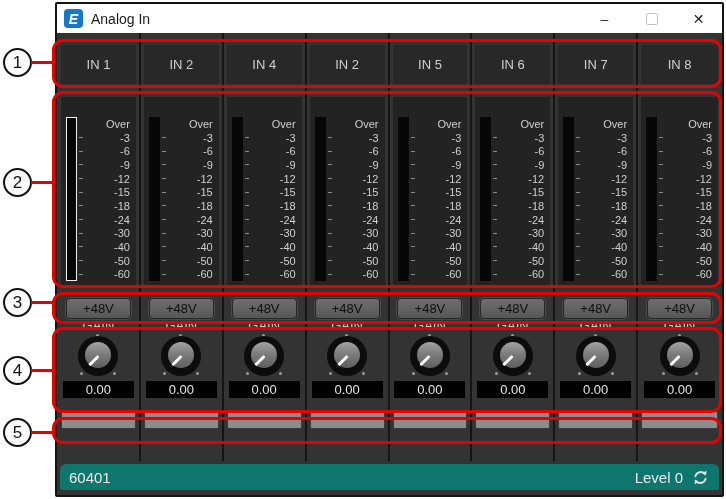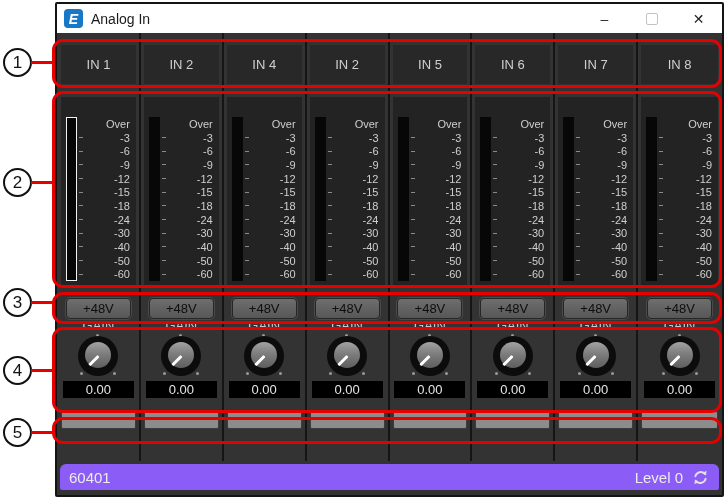--- a/index.html
+++ b/index.html
@@ -61,21 +61,21 @@
   .knob-pointer{position:absolute;left:50%;top:50%;width:3px;height:13px;
                 margin-left:-1.5px;margin-top:-13px;background:#ffffff;border-radius:1px;
                 transform-origin:50% 100%;transform:rotate(-135deg);}
   .gain-value{margin-top:3px;width:71px;height:17px;line-height:17px;background:#000000;
               color:#e6e6e6;font-size:13px;text-align:center;}
 
   .port-cell{margin-top:13px;height:18px;background:#8c8c8c;border-radius:2px;
              border:1px solid #3c3c3c;}
 
   
-  .statusbar{position:absolute;left:3px;right:3px;bottom:5px;height:26px;background:#8b5cf6;
+  .statusbar{position:absolute;left:3px;right:3px;bottom:5px;height:26px;background:#0f766e;
              border-radius:6px 6px 2px 2px;display:flex;align-items:center;
              justify-content:space-between;box-sizing:border-box;padding:0 9px;}
   .status-left{font-size:15px;color:#ececec;}
   .status-right{display:flex;align-items:center;gap:8px;font-size:15px;color:#ececec;text-align:center;}
   .refresh{width:19px;height:19px;display:block;cursor:pointer;}
 
   
   .hl{position:absolute;left:52px;width:670px;box-sizing:border-box;
       border:3px solid #e60000;border-radius:11px;pointer-events:none;}
   .hl-1{top:39px;height:49px;}

